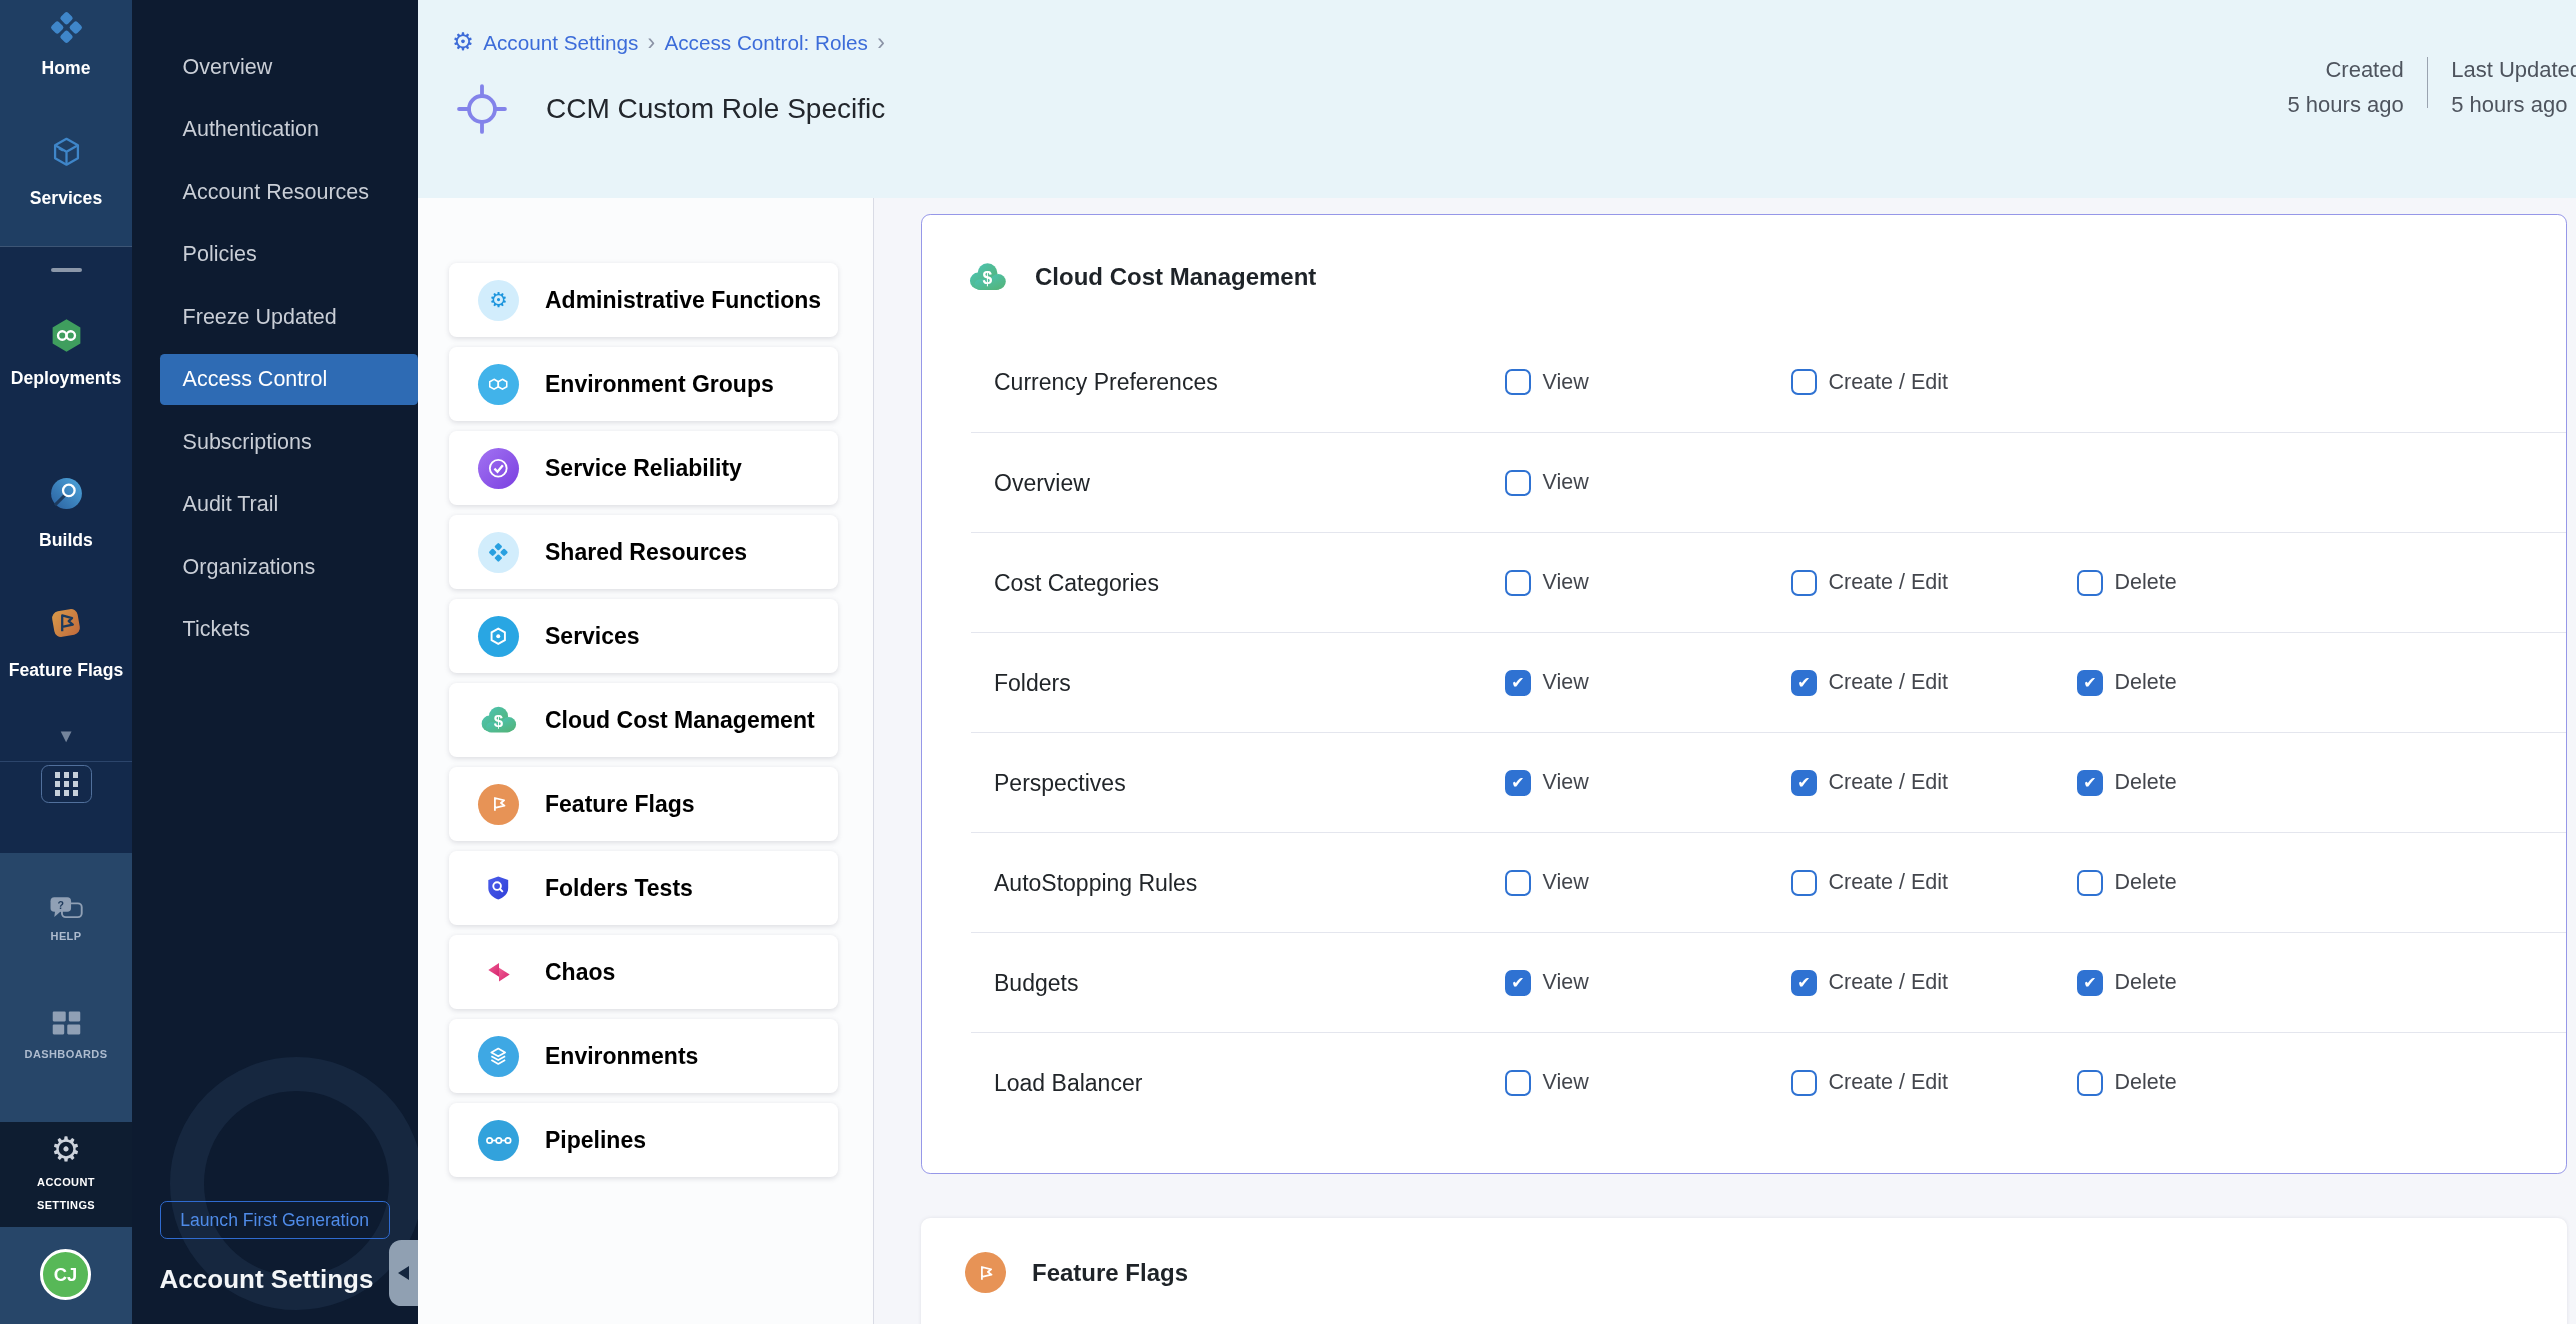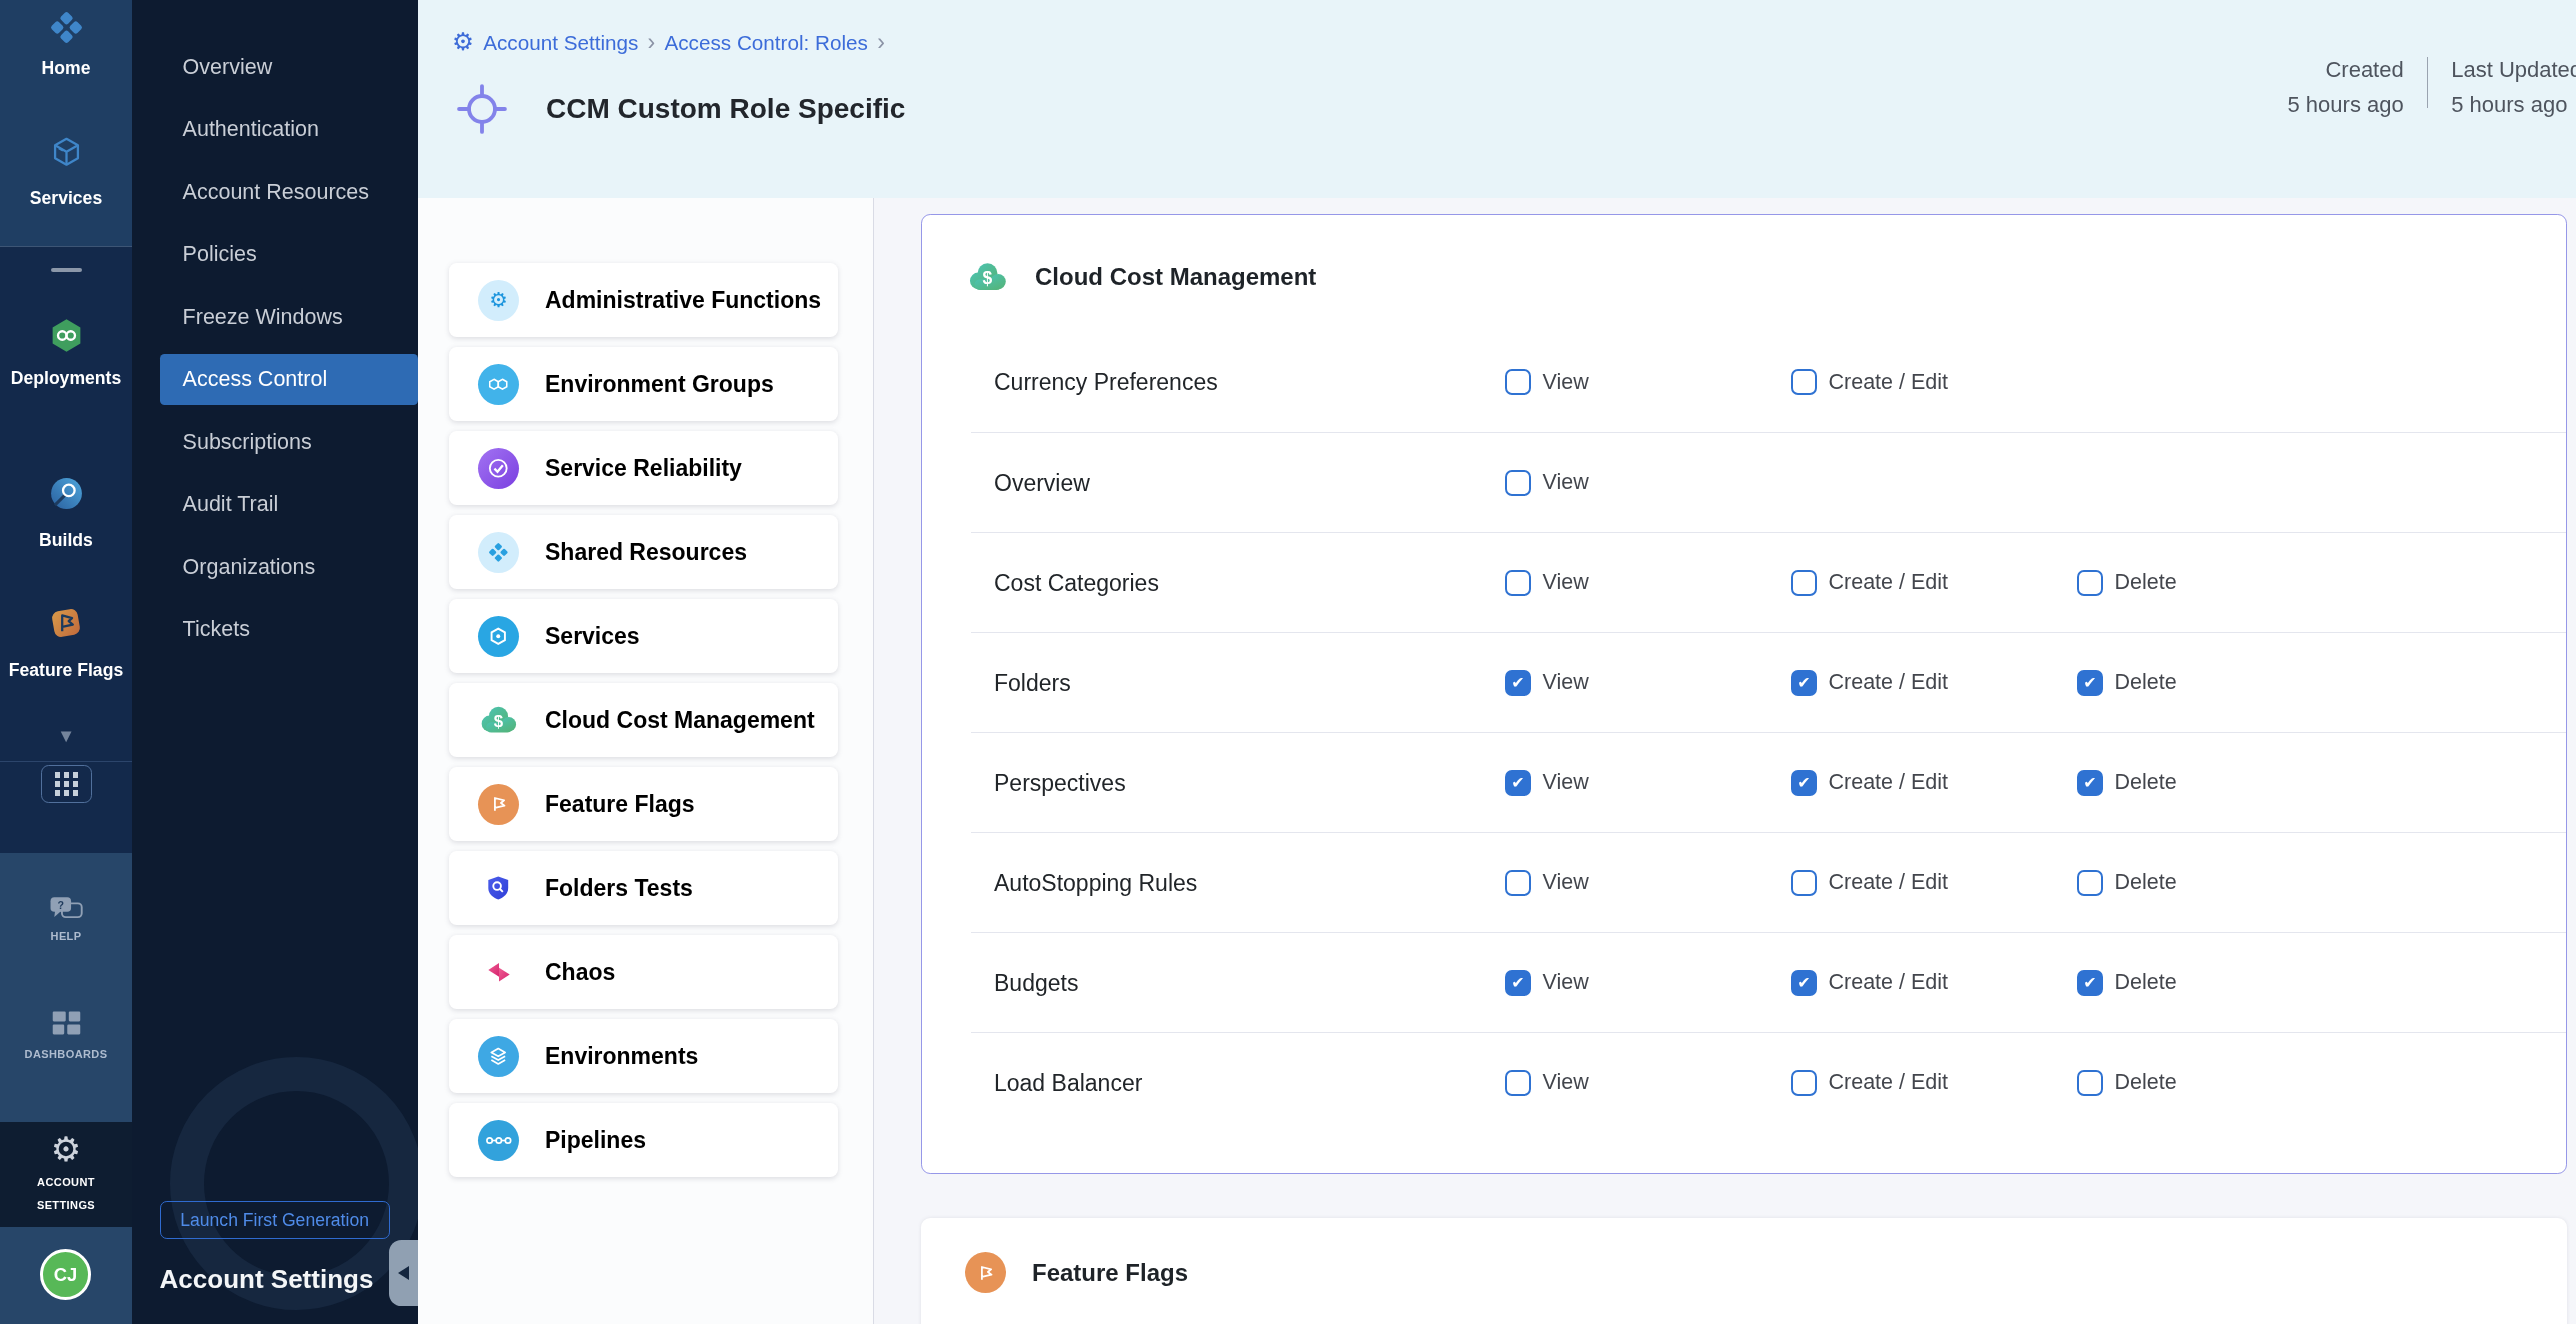--- a/index.html
+++ b/index.html
@@ -43,21 +43,21 @@
   #collapse-tab .tri { width:0; height:0; border-top:7.7px solid transparent; border-bottom:7.7px solid transparent;
     border-right:11.5px solid #14263f; }
 
   
   #header { position:absolute; left:418px; top:0; right:0; height:198px; background:#e8f4f9; }
   #breadcrumb { position:absolute; left:34px; top:29px; display:flex; align-items:center; gap:9.2px; }
   #breadcrumb .bc-gear { color:#3e6cd8; font-size:24.5px; line-height:1; }
   .bc-link { color:#3c6cd9; font-size:20.7px; font-weight:500; }
   .bc-sep { color:#8b93a6; font-size:23px; }
   #title-row { position:absolute; left:38px; top:83px; display:flex; align-items:center; }
-  #page-title { margin-left:38px; font-size:28px; font-weight:700; color:#22262c; }
+  #page-title { margin-left:38px; font-size:28px; font-weight:400; color:#22262c; }
   #meta { position:absolute; top:57px; right:0; display:flex; align-items:flex-start; }
   .meta-col { font-size:22px; color:#4e545e; }
   .meta-col .val { margin-top:9.2px; }
   .meta-created { text-align:right; }
   .meta-sep { width:1.5px; height:51px; background:#9aa3b0; margin:0 23px; }
   .meta-updated { margin-right:-6.1px; }
 
   
   #content { position:absolute; left:418px; top:198px; right:0; bottom:0; background:#f5f6fa; overflow:hidden; }
   #resource-col { position:absolute; left:0; top:0; width:456px; height:100%; background:#fbfcfd; border-right:1.5px solid #d9dbe5;
@@ -244,21 +244,21 @@
   <div class="nav-item" style="top:104px">
       <span>Authentication</span>
     </div>
   <div class="nav-item" style="top:167px">
       <span>Account Resources</span>
     </div>
   <div class="nav-item" style="top:229px">
       <span>Policies</span>
     </div>
   <div class="nav-item" style="top:292px">
-      <span>Freeze Windows</span>
+      <span>Freeze Updated</span>
     </div>
   <div class="nav-item active" style="top:354px">
       <span>Access Control</span>
     </div>
   <div class="nav-item" style="top:417px">
       <span>Subscriptions</span>
     </div>
   <div class="nav-item" style="top:479px">
       <span>Audit Trail</span>
     </div>

